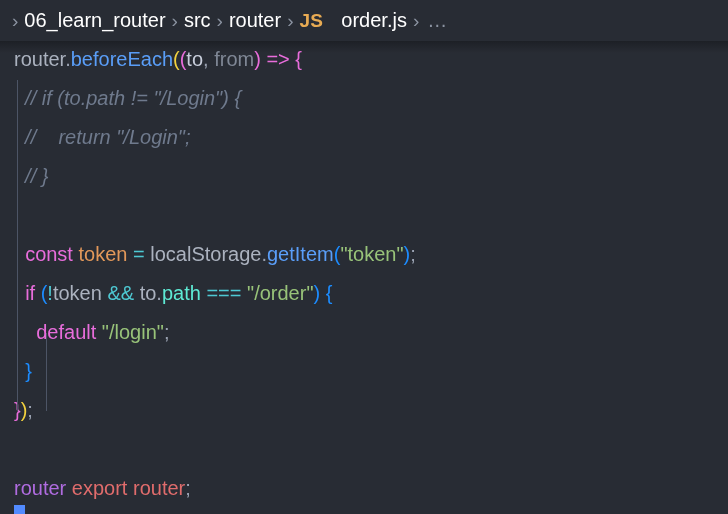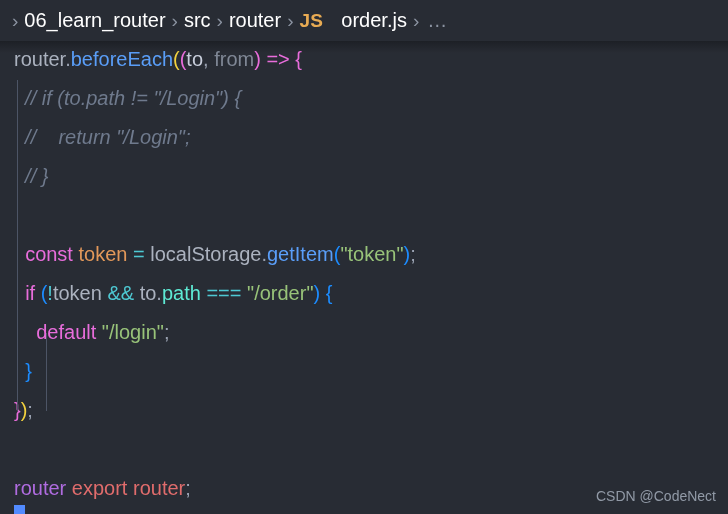--- a/index.html
+++ b/index.html
@@ -178,14 +178,13 @@
         <div class="code-line" style="top: 233px; left: 14px;"><span class="t-plain">  </span><span class="t-keyword">if</span><span class="t-plain"> </span><span class="t-br-blue">(</span><span class="t-operator">!</span><span class="t-plain">token</span><span class="t-plain"> </span><span class="t-operator">&amp;&amp;</span><span class="t-plain"> </span><span class="t-plain">to</span><span class="t-punc">.</span><span class="t-prop">path</span><span class="t-plain"> </span><span class="t-operator">===</span><span class="t-plain"> </span><span class="t-string">"/order"</span><span class="t-br-blue">)</span><span class="t-plain"> </span><span class="t-br-blue">{</span></div>
         <div class="code-line" style="top: 272px; left: 14px;"><span class="t-plain">    </span><span class="t-keyword">default</span><span class="t-plain"> </span><span class="t-string">"/login"</span><span class="t-semi">;</span></div>
         <div class="code-line" style="top: 311px; left: 14px;"><span class="t-plain">  </span><span class="t-br-blue">}</span></div>
         <div class="code-line" style="top: 350px; left: 14px;"><span class="t-br-pink">}</span><span class="t-br-yellow2">)</span><span class="t-semi">;</span></div>
         <div class="code-line" style="top: 389px; left: 14px;"></div>
         <div class="code-line" style="top: 428px; left: 14px;"><span class="t-export">router</span><span class="t-plain"> </span><span class="t-red">export</span><span class="t-plain"> </span><span class="t-red">router</span><span class="t-semi">;</span></div>
       </div>
     <div id="text-cursor" style="left: 14px; top: 464px; background: rgb(82, 139, 255);"></div>
   </div>
 
-  <div id="watermark">CSDN @CodeNect</div>
 </div>
 
 </body></html>

